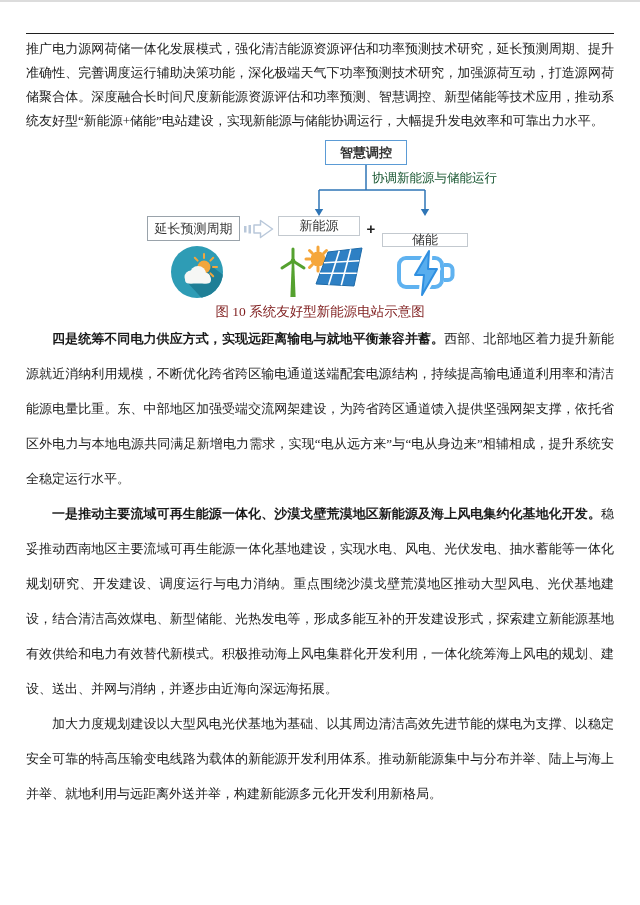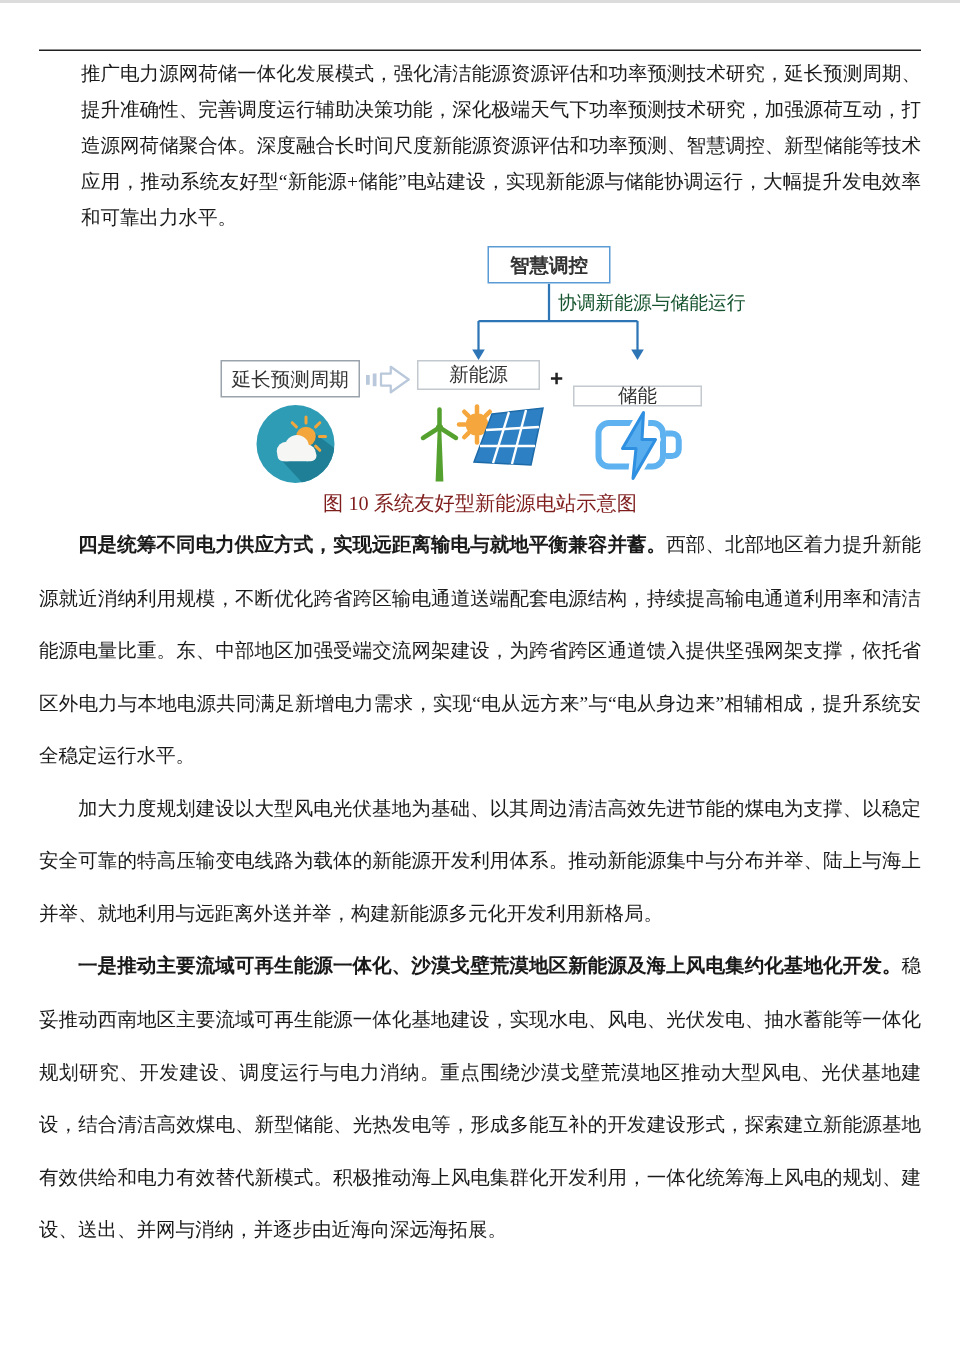--- a/index.html
+++ b/index.html
@@ -16,23 +16,23 @@
   .page::before{content:"";position:absolute;top:0;left:0;right:0;height:2px;background:#dcdcdc;}
   .top-rule{margin:33px 0 0 0;border:none;border-top:1.5px solid #1f1f1f;}
   p.body{
     margin:0;
     font-size:13px;
     line-height:35px;
     text-align:justify;
     text-justify:inter-ideograph;
     word-break:break-all;
   }
-  p.cont{line-height:24px;margin-top:3px;margin-left:28px;}
+  p.cont{line-height:24px;margin-top:3px;}
   p.indent{text-indent:2em;}
-  .lead{font-family:Liberation Mono, monospace;font-weight:700;}
+  .lead{font-family:Liberation Sans, sans-serif;font-weight:700;}
   .heading{
     margin:2px 0 0 0;
     text-indent:2em;
     font-family:"Liberation Sans","DejaVu Sans",sans-serif;
     font-weight:700;font-size:14px;line-height:26px;color:#111;
   }
   .p2{margin-top:14px;}
   .p3{margin-top:10px;}
   .p4{margin-top:8px;}
 
@@ -179,17 +179,17 @@
         <path d="M33 2 L19 26 L28 26 L26 46 L41 20 L32 20 Z" fill="#58adee" stroke="#2f8fe0" stroke-width="2" stroke-linejoin="round"></path>
       </svg>
 
     </div>
     <figcaption class="caption">图 10 系统友好型新能源电站示意图</figcaption>
   </figure>
 
   <p class="body indent p2"><span class="lead">四是统筹不同电力供应方式，实现远距离输电与就地平衡兼容并蓄。</span><span>西部、北部地区着力提升新能源就近消纳利用规模，不断优化跨省跨区输电通道送端配套电源结构，持续提高输电通道利用率和清洁能源电量比重。东、中部地区加强受端交流网架建设，为跨省跨区通道馈入提供坚强网架支撑，依托省区外电力与本地电源共同满足新增电力需求，实现“电从远方来”与“电从身边来”相辅相成，提升系统安全稳定运行水平。</span></p>
 
 
+  <p class="body indent p4"><span class="lead">一是推动主要流域可再生能源一体化、沙漠戈壁荒漠地区新能源及海上风电集约化基地化开发。</span><span>稳妥推动西南地区主要流域可再生能源一体化基地建设，实现水电、风电、光伏发电、抽水蓄能等一体化规划研究、开发建设、调度运行与电力消纳。重点围绕沙漠戈壁荒漠地区推动大型风电、光伏基地建设，结合清洁高效煤电、新型储能、光热发电等，形成多能互补的开发建设形式，探索建立新能源基地有效供给和电力有效替代新模式。积极推动海上风电集群化开发利用，一体化统筹海上风电的规划、建设、送出、并网与消纳，并逐步由近海向深远海拓展。</span></p>
+
   <p class="body indent p3">加大力度规划建设以大型风电光伏基地为基础、以其周边清洁高效先进节能的煤电为支撑、以稳定安全可靠的特高压输变电线路为载体的新能源开发利用体系。推动新能源集中与分布并举、陆上与海上并举、就地利用与远距离外送并举，构建新能源多元化开发利用新格局。</p>
-
-  <p class="body indent p4"><span class="lead">一是推动主要流域可再生能源一体化、沙漠戈壁荒漠地区新能源及海上风电集约化基地化开发。</span><span>稳妥推动西南地区主要流域可再生能源一体化基地建设，实现水电、风电、光伏发电、抽水蓄能等一体化规划研究、开发建设、调度运行与电力消纳。重点围绕沙漠戈壁荒漠地区推动大型风电、光伏基地建设，结合清洁高效煤电、新型储能、光热发电等，形成多能互补的开发建设形式，探索建立新能源基地有效供给和电力有效替代新模式。积极推动海上风电集群化开发利用，一体化统筹海上风电的规划、建设、送出、并网与消纳，并逐步由近海向深远海拓展。</span></p>
 
 </div>
 
 </body></html>

